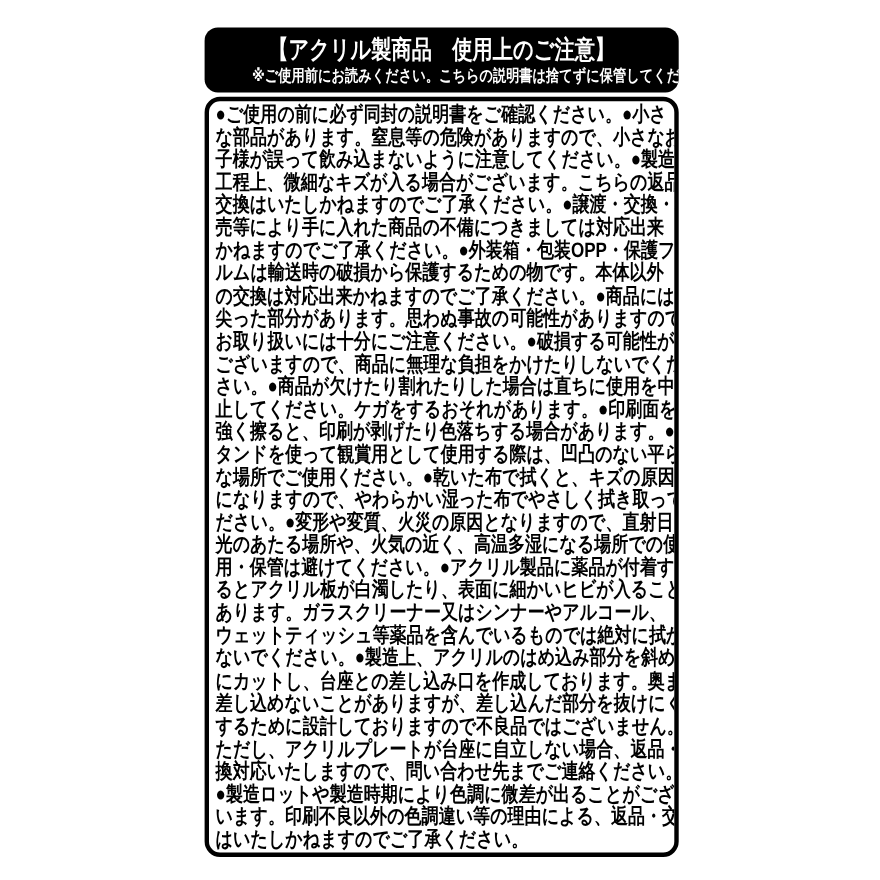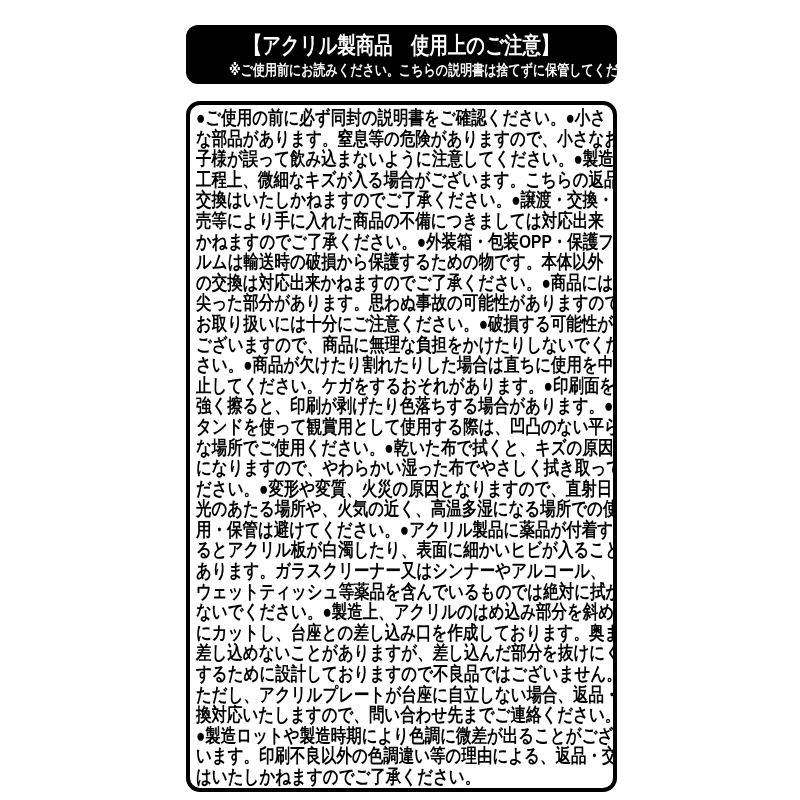--- a/index.html
+++ b/index.html
@@ -34,21 +34,21 @@
     transform: scaleX(0.80);
   }
   .subtitle {
     font-weight: bold;
     font-size: 15px;
     line-height: 21px;
     white-space: nowrap;
     transform: scaleX(0.80);
   }
   .bodybox {
-    margin-top: 17px;
+    margin-top: 4px;
     background: #ffffff;
     border: 4px solid #000000;
     border-radius: 14px;
     height: 691px;
     box-sizing: border-box;
     padding: 3px 5px 0 6px;
     overflow: hidden;
   }
   .line {
     color: #000000;

